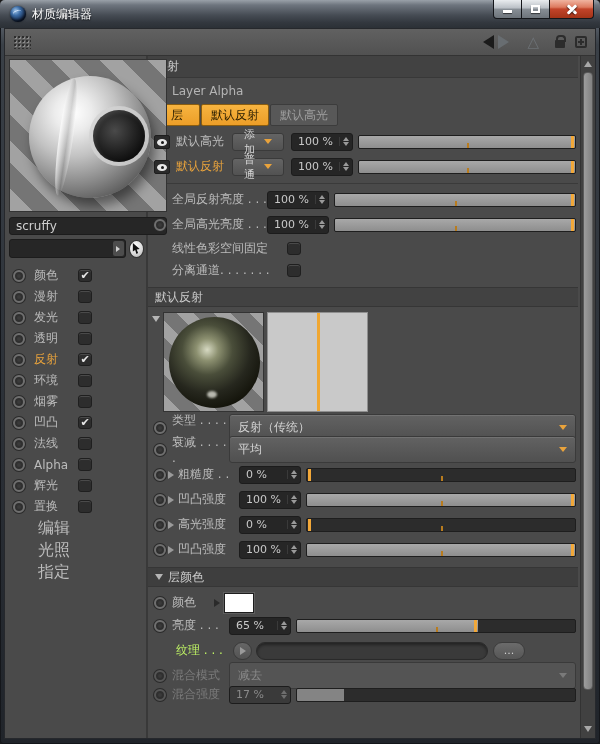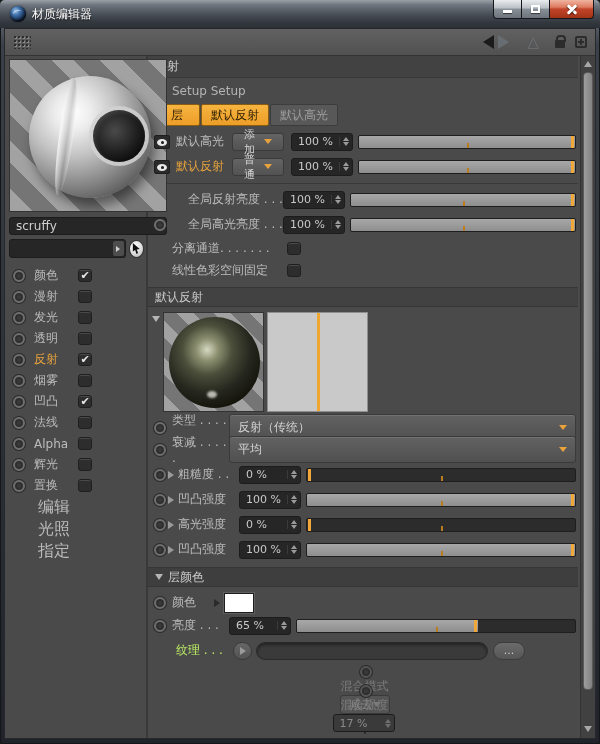--- a/index.html
+++ b/index.html
@@ -119,21 +119,21 @@
   .spin .arrows { margin-left:auto; display:flex; flex-direction:column; gap:1px; border-left:1px solid #3a3a3a; padding-left:3px; }
   .spin .arrows i { display:block; width:0; height:0; }
   .spin .up { border-bottom:4px solid #9a9a9a; border-left:3px solid transparent; border-right:3px solid transparent; }
   .spin .dn { border-top:4px solid #9a9a9a; border-left:3px solid transparent; border-right:3px solid transparent; }
   .slider { flex:1; height:14px; position:relative; background:#2c2c2c; border:1px solid #1e1e1e; border-radius:2px; overflow:hidden; margin-right:2px; }
   .slider .fill { position:absolute; left:0; top:0; bottom:0; background:linear-gradient(180deg,#a8a8a8,#8e8e8e); }
   .slider .thumb { position:absolute; top:0; bottom:0; width:3px; background:#f2a839; }
   .slider .tick { position:absolute; left:50%; bottom:0; width:2px; height:5px; background:#b97c1e; }
   .slider.disabled .fill { background:#848484; }
 
-  .glabel { font-size:12px; color:#bcbcbc; margin-left:22px; width:95px; flex:none; }
+  .glabel { font-size:12px; color:#bcbcbc; margin-left:6px; width:95px; flex:none; }
   .chkrow { display:flex; align-items:center; margin:7px 0 0 24px; height:15px; }
   .chkrow .chklabel { font-size:12px; color:#bcbcbc; width:104px; }
   .divline { height:1px; background:#3a3a3a; margin:7px 0 0 0; }
 
   .subheader { height:20px; margin-top:8px; background:#3e3e3e; border-top:1px solid #363636; border-bottom:1px solid #363636;
     display:flex; align-items:center; padding-left:7px; color:#cccccc; font-size:12px; gap:5px; }
   .tri-dn { width:0; height:0; border-top:6px solid #b5b5b5; border-left:4px solid transparent; border-right:4px solid transparent; }
   .tri-rt { width:0; height:0; border-left:6px solid #9a9a9a; border-top:4px solid transparent; border-bottom:4px solid transparent; margin:0 4px 0 2px; }
 
   .previewrow { display:flex; margin:5px 0 0 4px; }
@@ -152,21 +152,21 @@
     font-size:12px; color:#d4d4d4; justify-content:space-between; box-shadow:inset 0 1px 0 rgba(255,255,255,.1); }
   .rlabel { font-size:12px; color:#bcbcbc; margin-left:6px; width:55px; flex:none; }
   .rlabel.wide { width:61px; margin-left:0; }
   .swatch { width:30px; height:20px; border:1px solid #1e1e1e; box-shadow:0 0 0 1px #5e5e5e; }
   .roundbtn { width:19px; height:18px; flex:none; border-radius:9px; background:linear-gradient(180deg,#666,#535353);
     border:1px solid #3a3a3a; display:flex; align-items:center; justify-content:center; margin-right:4px; }
   .texfield { width:232px; height:18px; border-radius:9px; background:#3a3a3a; border:1px solid #2a2a2a;
     box-shadow:inset 0 2px 3px rgba(0,0,0,.4); }
   .browsebtn { width:32px; height:18px; margin-left:5px; border-radius:9px; background:linear-gradient(180deg,#6b6b6b,#565656);
     border:1px solid #3c3c3c; color:#d0d0d0; font-size:11px; display:flex; align-items:center; justify-content:center; }
-  .dis { opacity:1;flex-direction:column; }
+  .dis { opacity:1; }
   .dis .rlabel, .dis .glabel { color:#7b7b7b; }
   .dis .radio { border-color:#565656; }
   .dd-l.disabled { background:#545454; color:#8a8a8a; box-shadow:none; }
   .dd-l.disabled .ddarr { border-top-color:#7a7a7a; }
   .spin.disabled { background:#3a3a3a; color:#8a8a8a; }
   .spin.disabled .up { border-bottom-color:#6e6e6e; } .spin.disabled .dn { border-top-color:#6e6e6e; }
 
   
   .vscroll { width:15px; flex:none; background:#414141; border-left:1px solid #333; position:relative; }
   .sarrow { position:absolute; left:0; right:0; height:15px; display:flex; align-items:center; justify-content:center; }
@@ -249,20 +249,25 @@
               <span class="chanlabel">透明</span>
               <span class="checkbox"></span>
             </div>
           <div class="chanrow">
               <span class="radio"></span>
               <span class="chanlabel sel">反射</span>
               <span class="checkbox">✔</span>
             </div>
           <div class="chanrow">
               <span class="radio"></span>
+              <span class="chanlabel">环境</span>
+              <span class="checkbox"></span>
+            </div>
+          <div class="chanrow">
+              <span class="radio"></span>
               <span class="chanlabel">烟雾</span>
               <span class="checkbox"></span>
             </div>
           <div class="chanrow">
               <span class="radio"></span>
               <span class="chanlabel">凹凸</span>
               <span class="checkbox">✔</span>
             </div>
           <div class="chanrow">
               <span class="radio"></span>
@@ -288,21 +293,21 @@
           <div class="extraitem">光照</div>
           <div class="extraitem">指定</div>
         </div>
       </div>
 
       <div class="rightwrap">
         <div class="rightpanel">
           <div class="secheader">
               <span>反射</span>
             </div>
-          <div class="layersetup">Setup Setup</div>
+          <div class="layersetup">Layer Alpha</div>
 
           <div class="tabs">
             <div class="tab t0 active">层</div>
             <div class="tab active">默认反射</div>
             <div class="tab">默认高光</div>
           </div>
 
 
           <div class="prow">
             <span class="eye"></span>
@@ -374,25 +379,25 @@
                 </span>
               </div>
             <div class="slider">
                 <div class="fill" style="width: 100%;"></div>
                 <span class="tick"></span>
                 <div class="thumb" style="left: calc(100% - 4px);"></div>
               </div>
           </div>
 
           <div class="chkrow">
+            <span class="chklabel">线性色彩空间固定</span>
+            <span class="checkbox"></span>
+          </div>
+          <div class="chkrow">
             <span class="chklabel">分离通道. . . . . . .</span>
-            <span class="checkbox"></span>
-          </div>
-          <div class="chkrow">
-            <span class="chklabel">线性色彩空间固定</span>
             <span class="checkbox"></span>
           </div>
 
           <div class="subheader" style="margin-top:9px;background:#424242">
             <span>默认反射</span>
           </div>
 
           <div class="previewrow">
             <span class="tri-dn collapse"></span>
             <div class="thumb-sphere">

